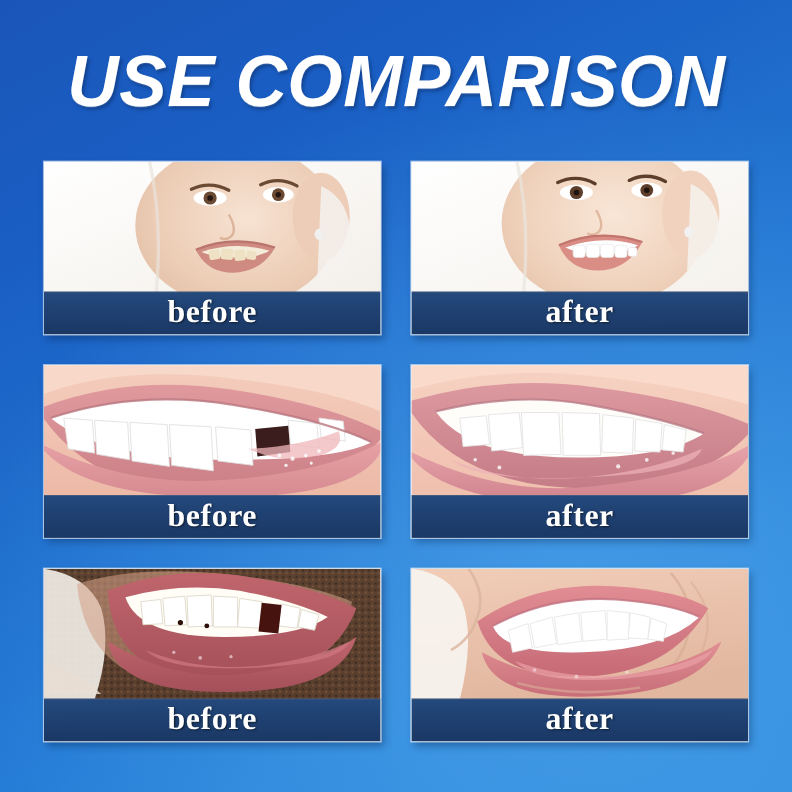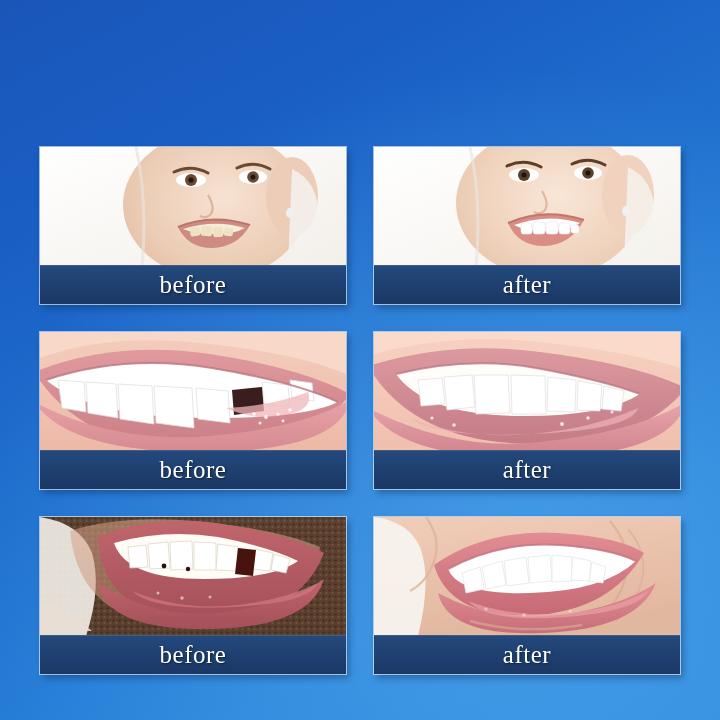--- a/index.html
+++ b/index.html
@@ -98,33 +98,37 @@
     height: 38px;
     background: linear-gradient(180deg, #24497c 0%, #1e3f6f 55%, #1b3865 100%);
     border-top: 1px solid rgba(255,255,255,0.18);
     display: flex;
     align-items: center;
     justify-content: center;
   }
 
   .label-text {
     font-family: "Liberation Serif", serif;
-    font-size: 25px;
+    font-size: 29px;
     line-height: 1;
     color: #ffffff;
     letter-spacing: 0.5px;
     text-shadow: 1px 1px 2px rgba(0,0,0,0.55);
     padding-bottom: 2px;
+    font-weight: bold;
   }
 </style>
 </head>
 <body>
 
 <div class="poster">
 
+  <div class="title-wrap">
+    <span class="title">USE COMPARISON</span>
+  </div>
 
   <div class="grid">
 
     <div class="panel">
       <div class="photo">
         <svg viewBox="0 0 306 119" preserveAspectRatio="xMidYMid slice" aria-hidden="true">
           <defs>
             <linearGradient id="r1bBg" x1="0" y1="0" x2="1" y2="1">
               <stop offset="0" stop-color="#ffffff"></stop>
               <stop offset="1" stop-color="#f3efe9"></stop>

